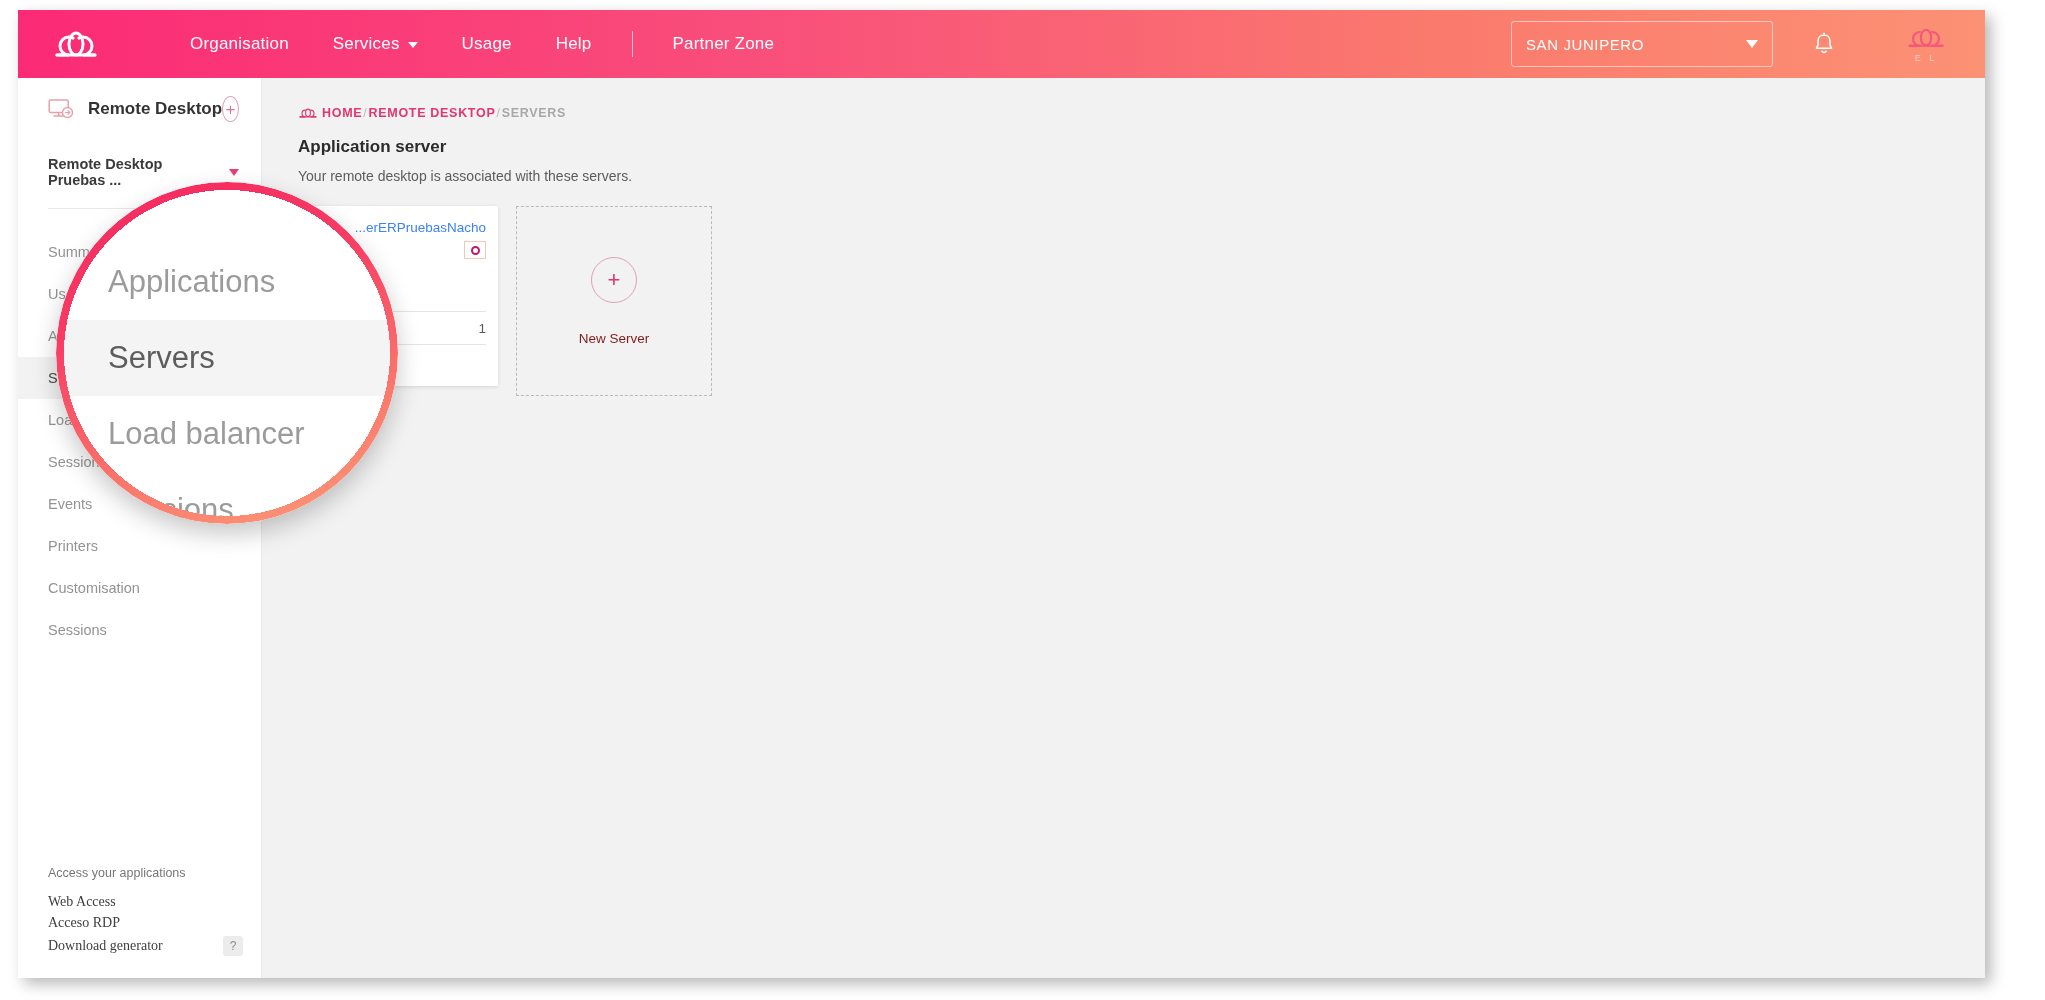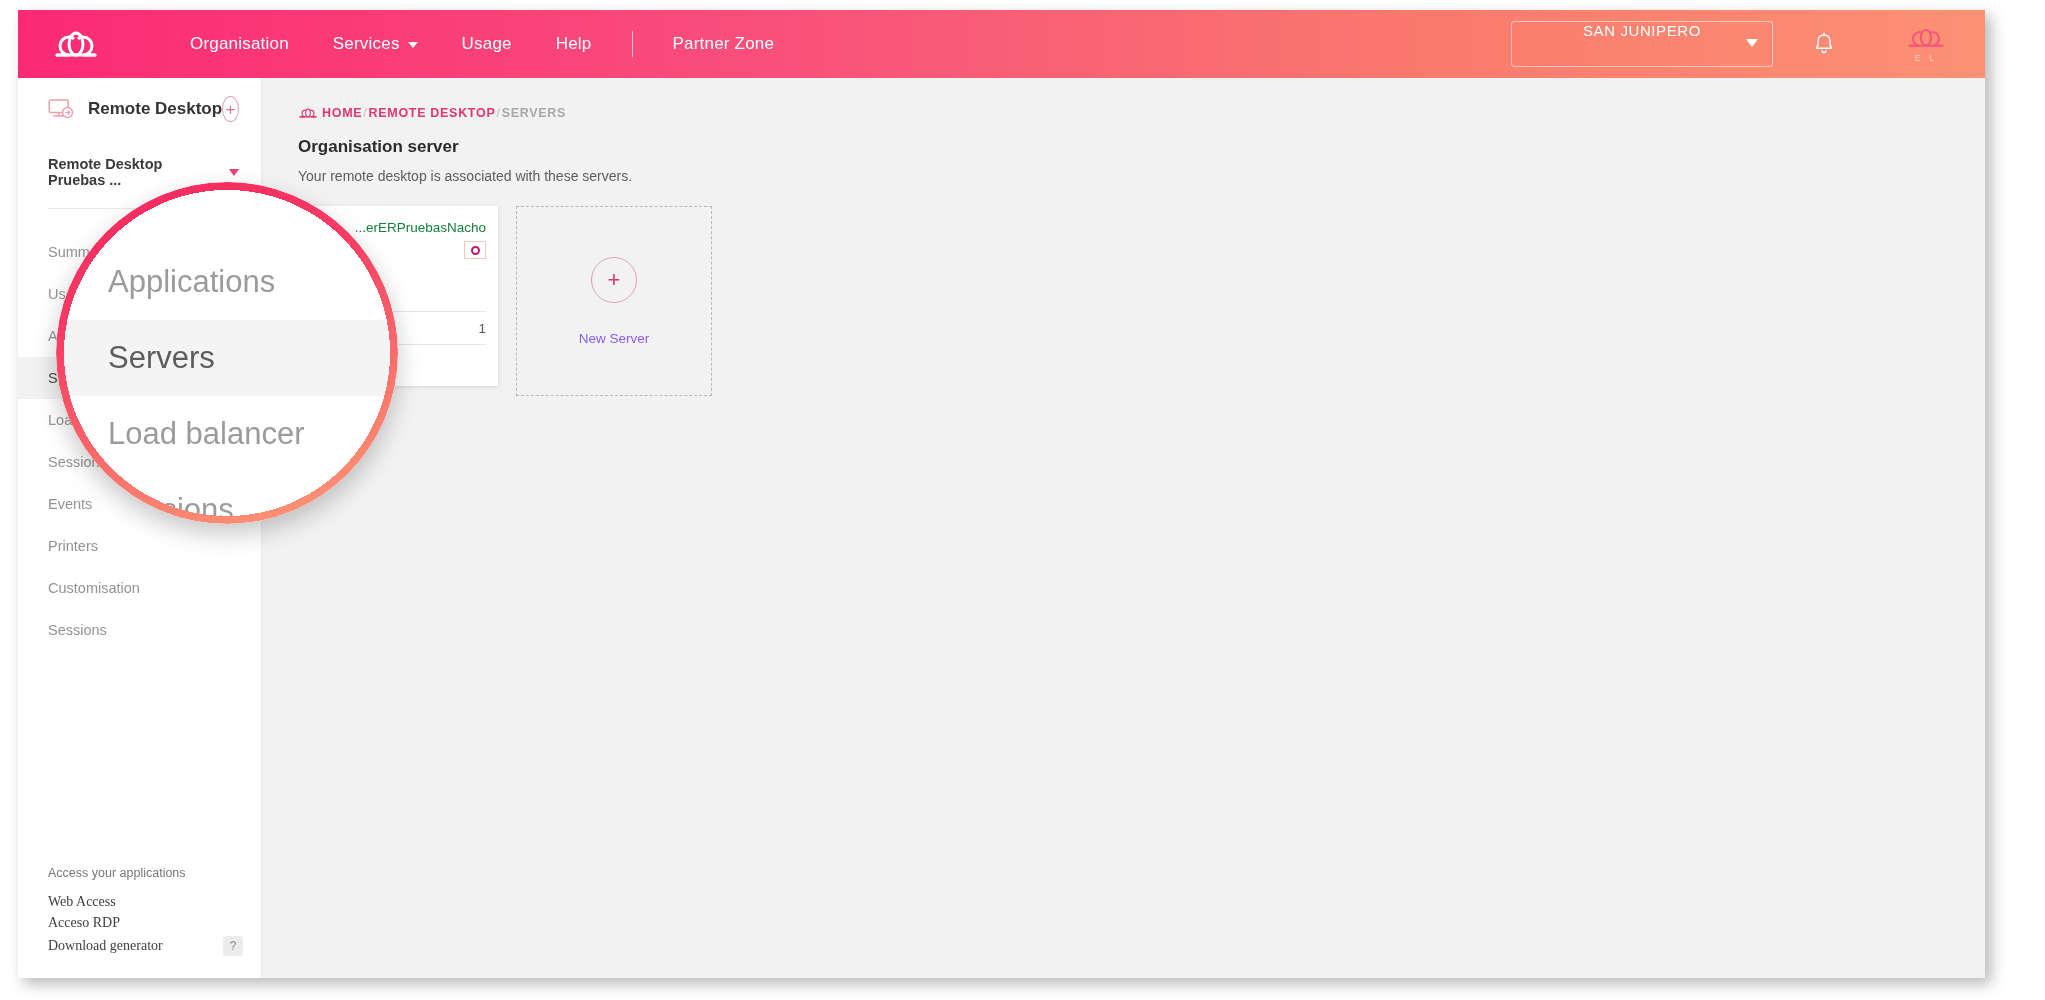--- a/index.html
+++ b/index.html
@@ -46,21 +46,20 @@
     width: 1px; height: 26px; background: rgba(255,255,255,.65); margin: 0 18px;
   }
   #topbar-right {
     margin-left: auto; display: flex; align-items: center; gap: 0; padding-right: 18px;
   }
   #org-select {
     width: 262px; height: 46px; border: 1px solid rgba(255,255,255,.55);
     border-radius: 3px; display: flex; align-items: center;
     padding: 0 14px; color: #fff; font-size: 15px; letter-spacing: .6px;
     cursor: pointer;
-    flex-direction: column;
   }
   #org-select .sel-caret {
     margin-left: auto; width: 0; height: 0;
     border-left: 6px solid transparent; border-right: 6px solid transparent;
     border-top: 8px solid #ffffff;
   }
   #bell { margin-left: 40px; cursor: pointer; display:flex; align-items:center; }
   #corner-logo {
     margin-left: 50px; width: 82px; height: 52px;
     display: flex; flex-direction: column; align-items: center; justify-content: center;
@@ -139,21 +138,21 @@
   #page-sub { margin-top: 11px; font-size: 14px; color: #5c5c5c; }
 
   #cards { margin-top: 22px; display: flex; gap: 18px; align-items: flex-start; }
 
   .server-card {
     width: 200px; min-height: 180px; background: #fff;
     box-shadow: 0 1px 4px rgba(0,0,0,.12);
     padding: 14px 12px 0 12px; position: relative;
   }
   .sc-name {
-    font-size: 13.5px; color: #15803d; text-align: right; white-space: nowrap;
+    font-size: 13.5px; color: #3b82f6; text-align: right; white-space: nowrap;
   }
   .sc-badges { display: flex; justify-content: flex-end; gap: 5px; margin-top: 6px; }
   .sc-badge {
     width: 22px; height: 18px; border: 1px solid #f3c6b6;
     display: flex; align-items: center; justify-content: center;
   }
   .sc-dot { width: 9px; height: 9px; border-radius: 50%; border: 2px solid #c2176b; }
   .sc-rows { margin-top: 52px; }
   .sc-row {
     border-top: 1px solid #e4e4e4; height: 34px;
@@ -165,21 +164,21 @@
   .new-card {
     width: 196px; height: 190px; border: 1.5px dashed #b9b9b9;
     display: flex; flex-direction: column; align-items: center; justify-content: center;
     cursor: pointer; background: transparent;
   }
   .new-card .nc-circle {
     width: 46px; height: 46px; border-radius: 50%; border: 1.4px solid #dba2b7;
     display: flex; align-items: center; justify-content: center;
     color: #e2366c; font-size: 22px; line-height: 1;
   }
-  .new-card .nc-label { margin-top: 28px; font-size: 13.5px; color: #8b5cf6; }
+  .new-card .nc-label { margin-top: 28px; font-size: 13.5px; color: #7f1d1d; }
 
   
   #magnifier {
     position: absolute; left: 38px; top: 172px;
     width: 342px; height: 342px; border-radius: 50%;
     border: 7px solid; border-image: linear-gradient(150deg,#f5255f,#fb9170) 1;
     overflow: hidden; z-index: 50;
     box-shadow: 0 10px 24px rgba(0,0,0,.22);
     background: #ffffff;
   }
@@ -343,21 +342,21 @@
           <path d="M3 14 H27" stroke="#e2366c" stroke-width="1.7" stroke-linecap="round"></path>
         </svg>
       </span>
       <span class="bc-link">HOME</span>
       <span class="bc-sep">/</span>
       <span class="bc-link">REMOTE DESKTOP</span>
       <span class="bc-sep">/</span>
       <span class="bc-current">SERVERS</span>
     </div>
 
-    <div id="page-title">Organisation server</div>
+    <div id="page-title">Application server</div>
     <div id="page-sub">Your remote desktop is associated with these servers.</div>
 
     <div id="cards">
 
       <div class="server-card">
         <div class="sc-name">...erERPruebasNacho</div>
         <div class="sc-badges">
           <div class="sc-badge">
             <span class="sc-dot"></span>
           </div>

